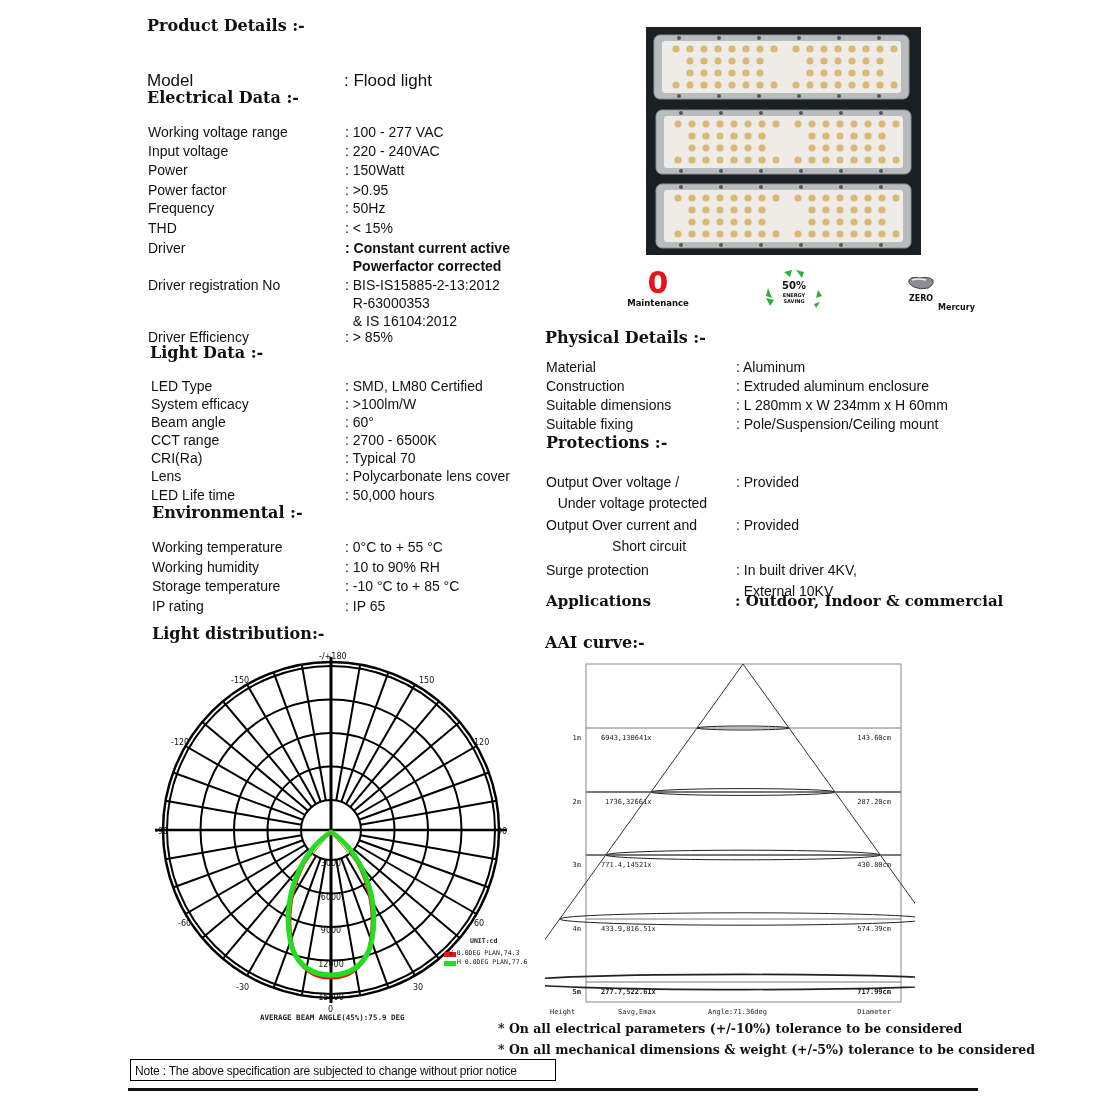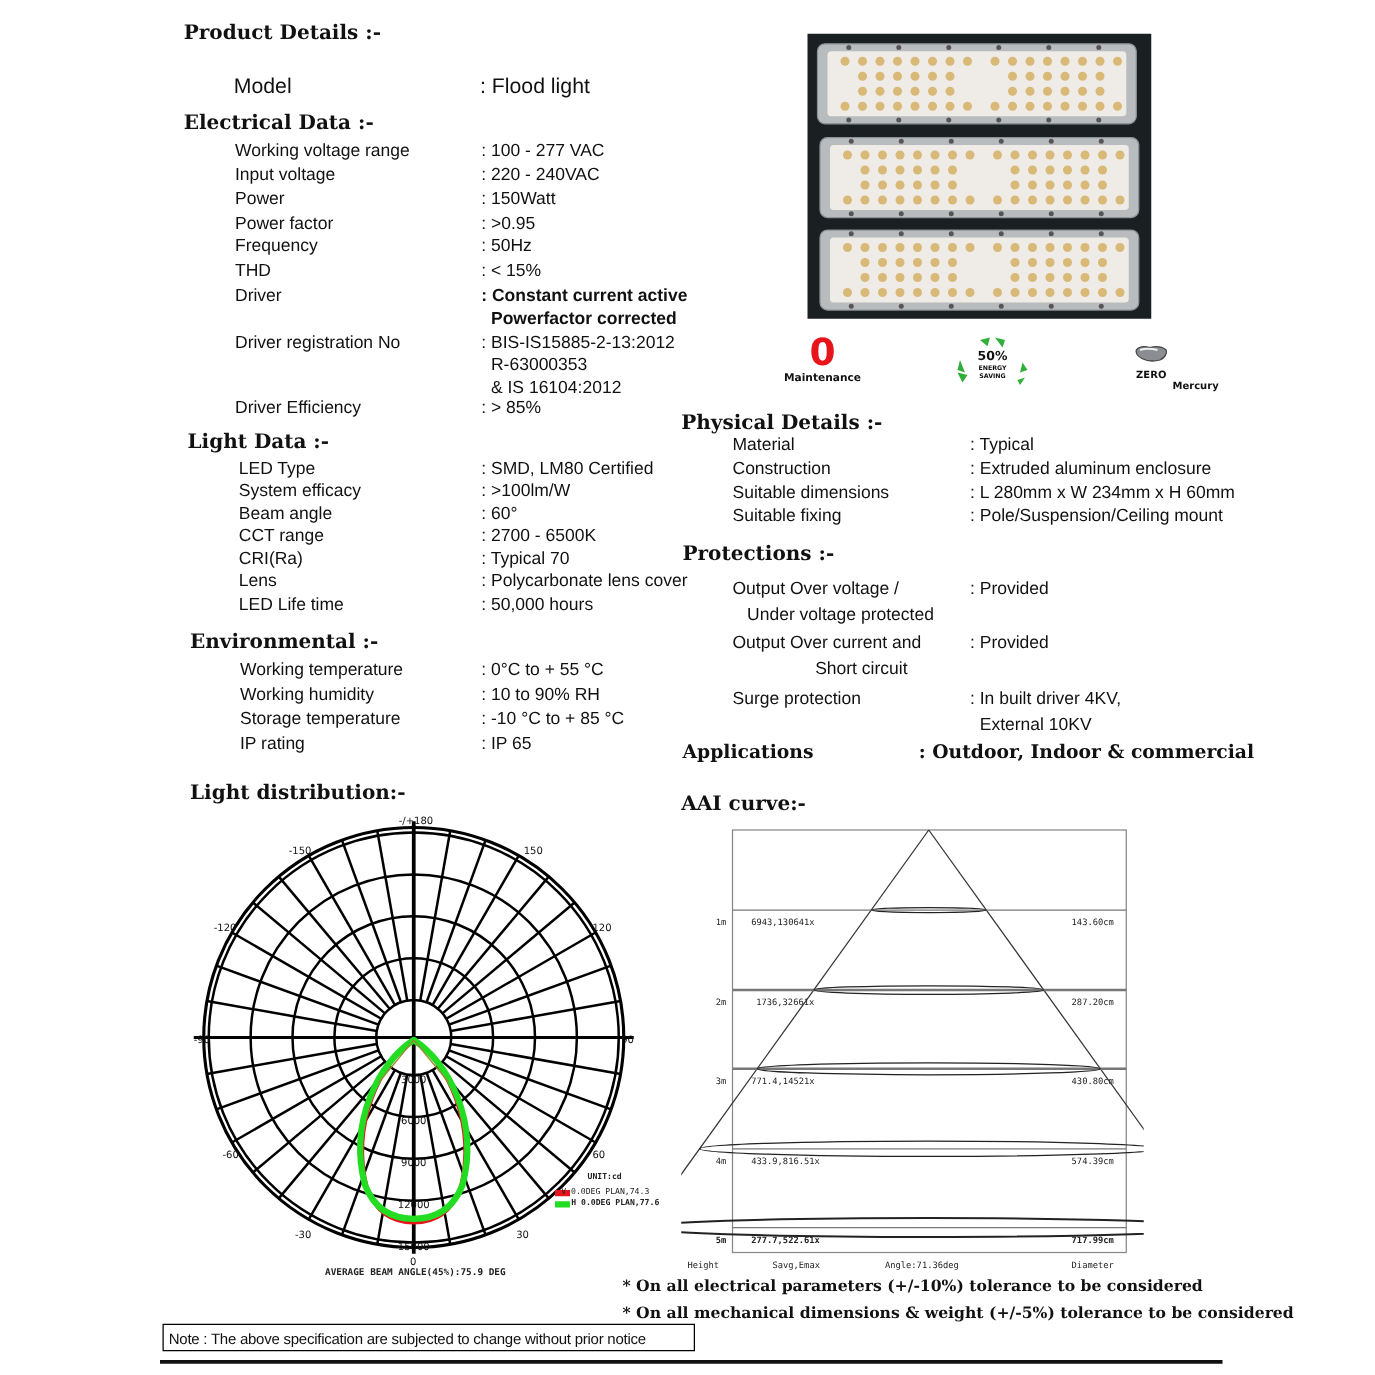--- a/index.html
+++ b/index.html
@@ -1,20 +1,20 @@
 <!DOCTYPE html>
 <html><head>
 <meta charset="utf-8">
 <style>
   html, body { margin:0; padding:0; background:#fff; }
   body { width:1100px; height:1100px; position:relative; overflow:hidden; font-family:"Liberation Sans", sans-serif; color:#111; }
   .abs { position:absolute; }
   .h { font-family:"DejaVu Serif", serif; font-weight:bold; font-size:16px; color:#111; white-space:nowrap; }
   .row { position:absolute; font-size:14px; line-height:18px; white-space:nowrap; font-family:"Liberation Sans Narrow","Liberation Sans", sans-serif; }
-  .lbl, .val { position:absolute; top:0; white-space:pre;margin-left:40px; }
+  .lbl, .val { position:absolute; top:12px; white-space:pre; }
   .mono { font-family:"DejaVu Sans Mono", monospace; font-size:8px; color:#222; white-space:nowrap; }
   .note-box { position:absolute; left:130px; top:1059px; width:426px; height:22px; border:1.5px solid #000; font-size:12px; line-height:22px; padding-left:4px; box-sizing:border-box; white-space:nowrap; letter-spacing:-0.2px; }
   .tol { font-family:"DejaVu Serif", serif; font-weight:bold; font-size:12.5px; white-space:nowrap; }
   .icon-lbl { font-family:"DejaVu Sans", sans-serif; font-weight:bold; white-space:nowrap; }
 </style>
 </head>
 <body>
 
 <div class="abs h" style="left:147px;top:16px;">Product Details :-</div>
 <div class="row" style="left:147px;top:60px;font-size:17px;font-family:'Liberation Sans',sans-serif;">
@@ -360,21 +360,21 @@
     <path d="M6 5 Q12 3 20 5" stroke="#eee" stroke-width="1.5" fill="none"></path>
   </svg>
   <div class="icon-lbl" style="font-size:8px;line-height:8px;">ZERO</div>
   <div class="icon-lbl" style="font-size:8px;line-height:9px;margin-left:42px;">Mercury</div>
 </div>
 
 <div class="abs h" style="left:545px;top:328px;">Physical Details :-</div>
 <div id="phys">
     <div class="row" style="left: 546px; top: 346px; line-height: 19px;">
       <span class="lbl" style="left: 0px;">Material</span>
-      <span class="val" style="left: 190px;">: Typical</span>
+      <span class="val" style="left: 190px;">: Aluminum</span>
     </div>
     <div class="row" style="left: 546px; top: 365px; line-height: 19px;">
       <span class="lbl" style="left: 0px;">Construction</span>
       <span class="val" style="left: 190px;">: Extruded aluminum enclosure</span>
     </div>
     <div class="row" style="left: 546px; top: 384px; line-height: 19px;">
       <span class="lbl" style="left: 0px;">Suitable dimensions</span>
       <span class="val" style="left: 190px;">: L 280mm x W 234mm x H 60mm</span>
     </div>
     <div class="row" style="left: 546px; top: 403px; line-height: 19px;">
@@ -483,21 +483,21 @@
     <rect x="168" y="313.5" width="26" height="10" fill="rgba(255,255,255,0.0)"></rect>
     <text x="181" y="321.5" font-size="8" text-anchor="middle" font-family="DejaVu Sans, sans-serif" fill="#111">12000</text>
     <rect x="168" y="347" width="26" height="10" fill="rgba(255,255,255,0.0)"></rect>
     <text x="181" y="355" font-size="8" text-anchor="middle" font-family="DejaVu Sans, sans-serif" fill="#111">15000</text>
   </svg>
 <div class="abs mono" style="left:260px;top:1013px;font-size:7.5px;font-weight:bold;">AVERAGE BEAM ANGLE(45%):75.9 DEG</div>
 <div class="abs mono" style="left:470px;top:937px;font-size:6.5px;font-weight:bold;">UNIT:cd</div>
 <div class="abs" style="left:444px;top:952px;width:12px;height:5px;background:#e8141b;"></div>
 <div class="abs mono" style="left:449px;top:949px;font-size:6.5px;">V 0.0DEG PLAN,74.3</div>
 <div class="abs" style="left:444px;top:961px;width:12px;height:5px;background:#22dd22;"></div>
-<div class="abs mono" style="left:457px;top:958px;font-size:6.5px;font-weight:bold;">H 0.0DEG PLAN,77.6</div>
+<div class="abs mono" style="left:457px;top:958px;font-size:6.5px;">H 0.0DEG PLAN,77.6</div>
 
 <svg class="abs" style="left:545px;top:655px;" width="370" height="370" id="aai">
     <rect x="41" y="9" width="315" height="338" fill="none" stroke="#888" stroke-width="1"></rect>
     <line x1="198" y1="9" x2="-44.9375" y2="347" stroke="#333" stroke-width="1"></line>
     <line x1="198" y1="9" x2="440.9375" y2="347" stroke="#333" stroke-width="1"></line>
     <line x1="41" y1="73" x2="356" y2="73" stroke="#777" stroke-width="1"></line>
     <ellipse cx="198" cy="73" rx="46" ry="2" fill="none" stroke="#222" stroke-width="1"></ellipse>
     <text x="36" y="85" font-size="7" text-anchor="end" font-family="DejaVu Sans Mono, monospace" font-weight="normal" fill="#222">1m</text>
     <text x="56" y="85" font-size="7" font-family="DejaVu Sans Mono, monospace" font-weight="normal" fill="#222">6943,130641x</text>
     <text x="346" y="85" font-size="7" text-anchor="end" font-family="DejaVu Sans Mono, monospace" font-weight="normal" fill="#222">143.60cm</text>

